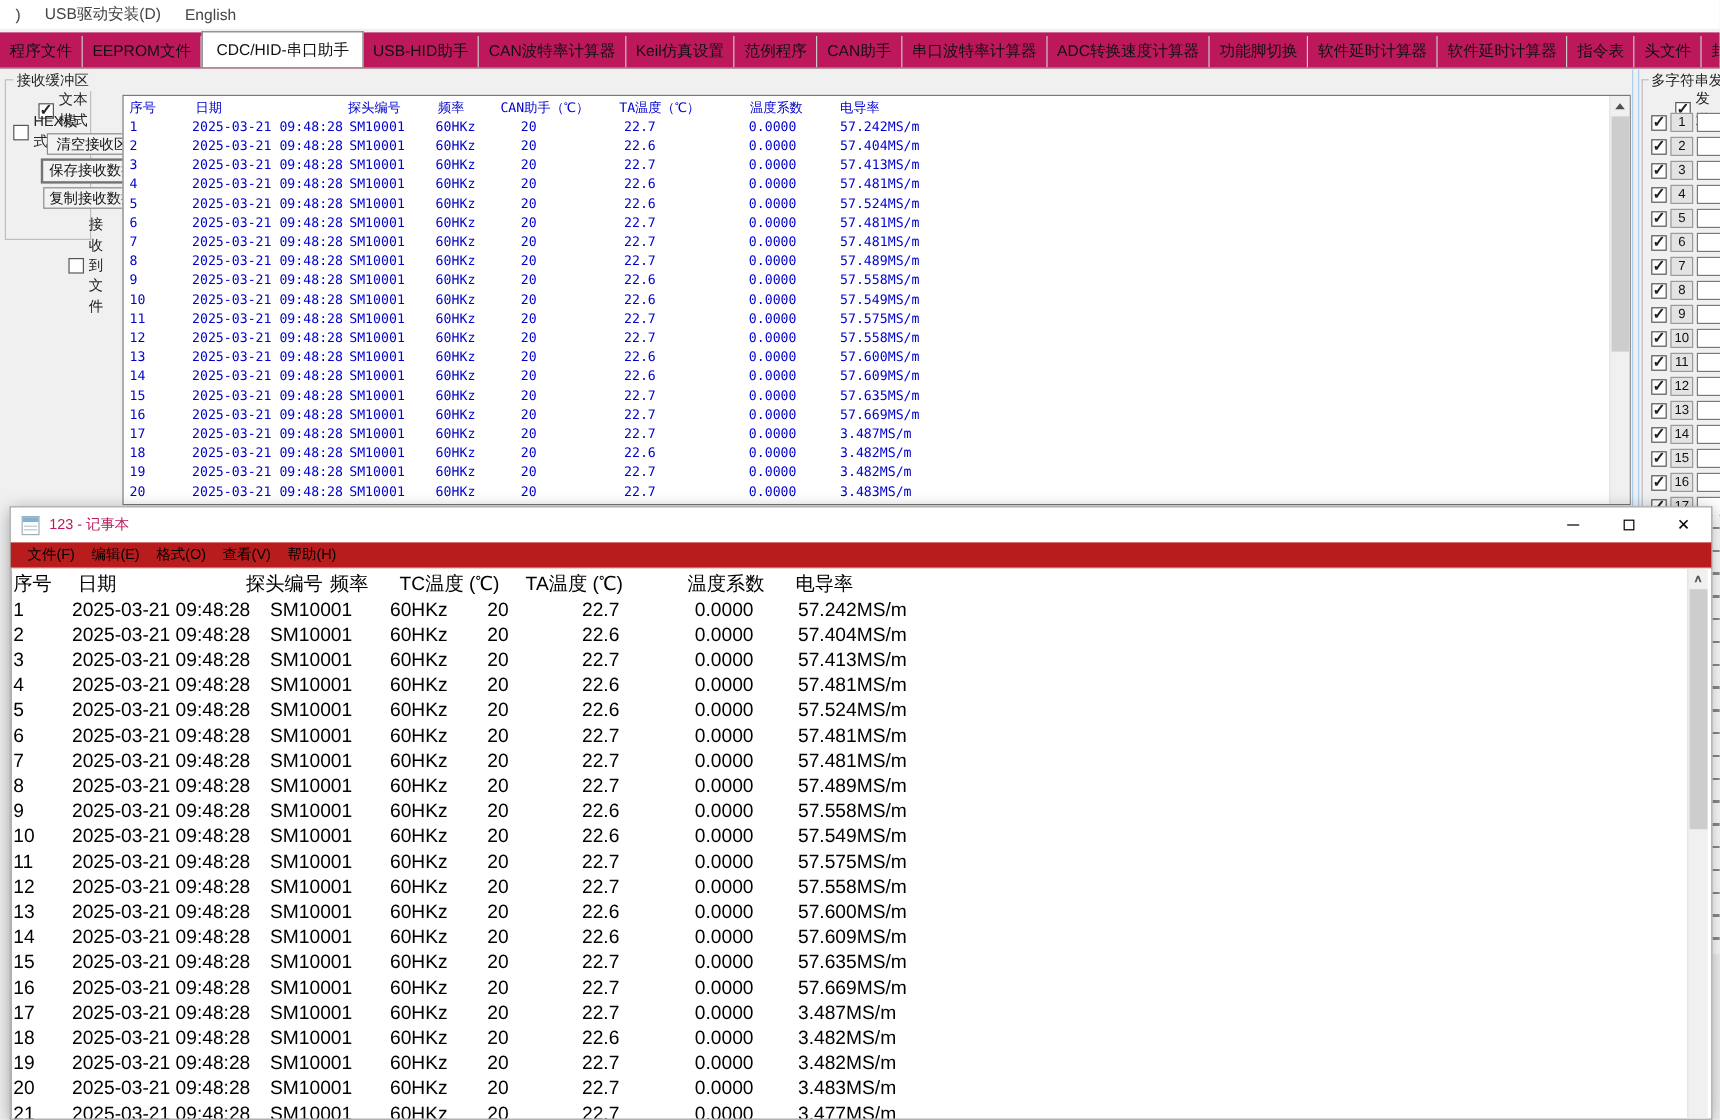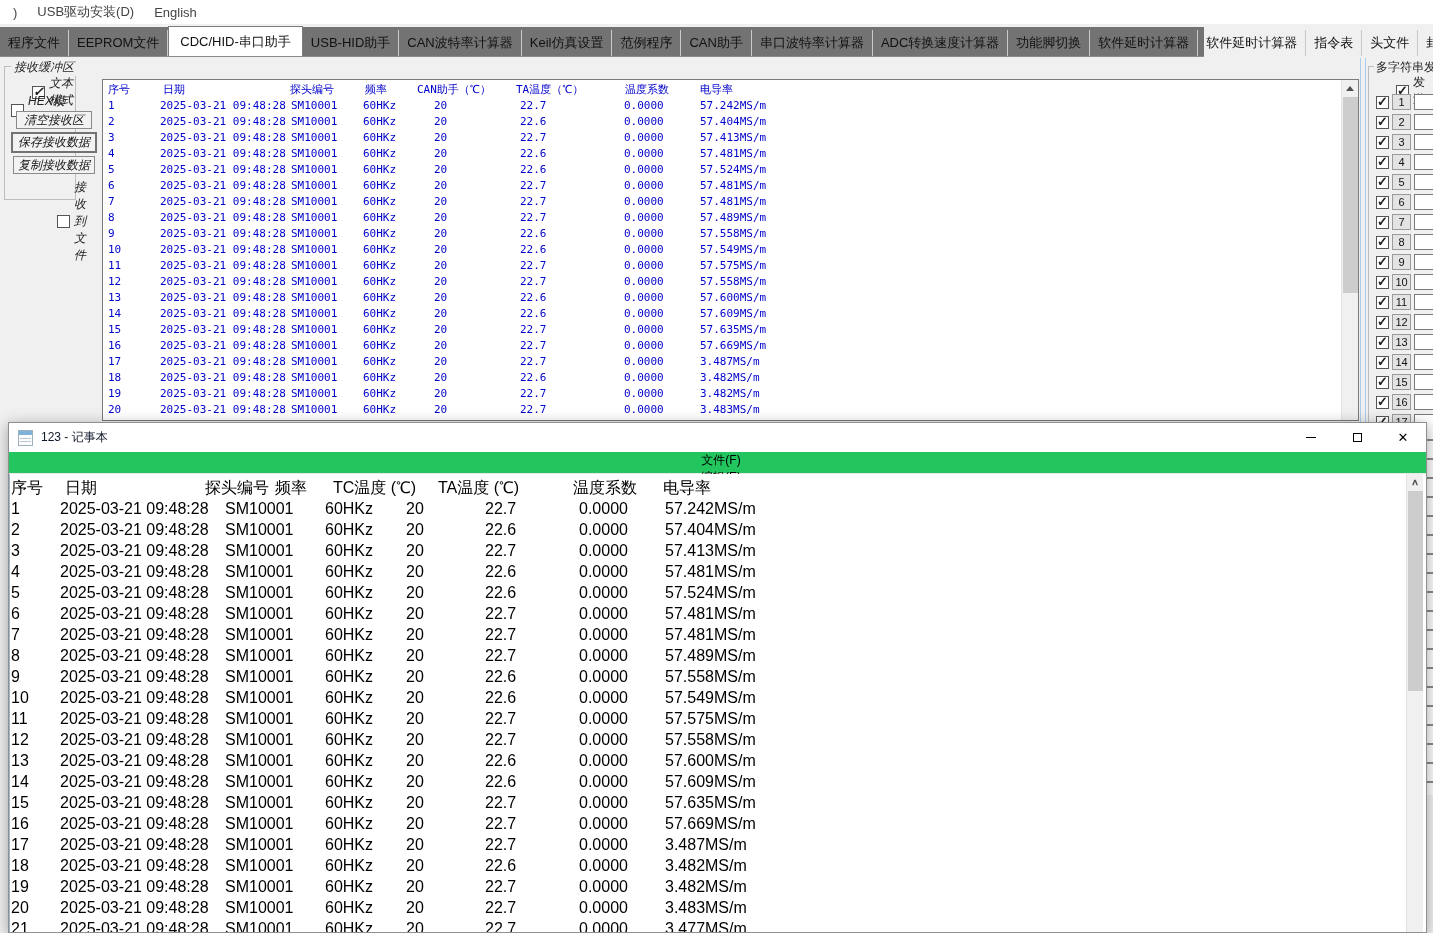--- a/index.html
+++ b/index.html
@@ -5,42 +5,42 @@
   * { box-sizing: border-box; margin: 0; padding: 0; }
   html,body { width:1433px; height:933px; overflow:hidden; background:#f0f0f0;
     font-family:"Liberation Sans", sans-serif; }
 
   
   .menubar { position:absolute; left:0; top:0; width:1433px; height:24px; background:#ffffff;
     display:flex; align-items:center; padding-left:3px; font-size:13px; color:#444; }
   .menubar .mitem { padding:0 10px; height:24px; display:flex; align-items:center; cursor:default; }
 
   
-  .tabbar { position:absolute; left:0; top:27px; width:1204px; height:30px; background:#737373;
+  .tabbar { position:absolute; left:0; top:27px; width:1433px; height:30px; background:#be185d;
     display:flex; align-items:flex-end; border-bottom:1px solid #8a8a8a; }
   .tab { display:inline-flex; align-items:center; height:26px; padding:0 8px; font-size:13px;
     color:#111; border-right:1px solid #c9c9c9; white-space:nowrap; }
   .tab.active { background:#fff; border:1px solid #7a7a7a; border-bottom:none; height:30px;
     position:relative; z-index:2; padding:0 11px; }
 
   
   .groupbox { position:absolute; border:1px solid #bdbdbd; }
   .gtitle { position:absolute; top:-8px; left:6px; background:#f0f0f0; padding:0 3px;
     font-size:12px; color:#222; white-space:nowrap; }
 
   
   .cbrow { display:flex; align-items:center; gap:4px; font-size:12px; color:#222; }
   .cb { width:13px; height:13px; background:#fff; border:1px solid #555; position:relative;
     flex:none; }
   .cb.checked::after { content:"✓"; position:absolute; left:0px; top:-3px; font-size:13px;
     font-weight:bold; color:#222; }
 
   
   .btn { background:#f2f2f2; border:1px solid #8a8a8a; font-size:12px; color:#111;
-    display:flex; align-items:center; justify-content:center; white-space:nowrap; cursor:default; }
+    display:flex; align-items:center; justify-content:center; white-space:nowrap; cursor:default;margin-left:23px; }
   .btn.focus { border:2px solid #737373; }
 
   
   .datalist { position:absolute; left:102px; top:79px; width:1257px; height:342px;
     background:#fff; border:1px solid #7a7a7a; overflow:hidden;
     font-family:"DejaVu Sans Mono", monospace; font-size:11px; color:#0000CC; }
   .lhead,.lrow { display:grid; height:16px; line-height:16px; padding-left:5px; white-space:nowrap; }
   .lhead { grid-template-columns:55px 127px 75px 52px 99px 109px 75px auto; margin-top:2px; }
   .lrow  { grid-template-columns:52px 131px 72px 71px 86px 104px 76px auto; }
   .lhead span,.lrow span { overflow:visible; }
@@ -68,27 +68,27 @@
   .sendinput { width:40px; height:16px; background:#fff; border:1px solid #7a7a7a; }
 
   .bgstrip { position:absolute; left:1427px; top:422px; width:6px; height:373px;
     background:repeating-linear-gradient(to bottom,#fdfdfd 0 17px,#8a8a8a 17px 19px); }
   .bgstrip2 { position:absolute; left:1427px; top:795px; width:6px; height:138px; background:#f0f0f0; }
 
   
   .notepad { position:absolute; left:8px; top:422px; width:1419px; height:511px; background:#fff;
     border:1px solid #8f8f8f; box-shadow:0 3px 14px rgba(0,0,0,0.35); z-index:10; }
   .np-titlebar { height:29px; display:flex; align-items:center; background:#fff; padding-left:9px; }
-  .np-title { font-size:12px; color:#0f172a; margin-left:8px; flex:1; }
+  .np-title { font-size:12px; color:#be185d; margin-left:8px; flex:1; }
   .wbtn { width:46px; height:28px; display:flex; align-items:center; justify-content:center; }
   .glyph-min { width:10px; height:1px; background:#000; }
   .glyph-max { width:9px; height:9px; border:1px solid #000; }
   .glyph-close { font-size:13px; color:#000; line-height:1; }
   .np-menubar { height:22px; display:flex; align-items:center; padding-left:7px;
-    border-bottom:1px solid #e8e8e8; background:#22c55e;flex-direction:column; }
+    border-bottom:1px solid #e8e8e8; background:#b91c1c; }
   .np-menubar .nmitem { font-size:12px; color:#000; padding:0 7px; height:22px;
     display:flex; align-items:center; }
   .np-content { position:absolute; left:0; top:51px; right:0; bottom:0; background:#fff;
     overflow:hidden; font-size:16px; color:#000; border-left:1px solid #9db6c9; }
   .nhead,.nrow { display:grid; height:21px; line-height:21px; white-space:nowrap; padding-left:1px; }
   .nhead { grid-template-columns:54px 140px 70px 58px 105px 135px 90px auto; margin-top:3px; }
   .nrow  { grid-template-columns:49px 165px 100px 81px 79px 94px 86px auto; }
 
   .np-scroll { position:absolute; right:3px; top:51px; bottom:0; width:17px; background:#f0f0f0; }
   .chev-up { font-size:11px; color:#555; font-weight:bold; transform:scaleY(0.8); }
@@ -121,21 +121,21 @@
     <div class="tab">串口波特率计算器</div>
     <div class="tab">ADC转换速度计算器</div>
     <div class="tab">功能脚切换</div>
     <div class="tab">软件延时计算器</div>
     <div class="tab">软件延时计算器</div>
     <div class="tab">指令表</div>
     <div class="tab">头文件</div>
     <div class="tab">封装脚位</div>
   </div>
 
-<div class="groupbox" style="left:4px; top:66px; width:72px; height:134px;font-style:italic;">
+<div class="groupbox" style="left:4px; top:66px; width:72px; height:134px;">
   <span class="gtitle">接收缓冲区</span>
   <div class="cbrow" style="position:absolute; left:6px; top:8px;margin-left:21px;">
     <span class="cb checked"></span>
     <span>文本模式</span>
   </div>
   <div class="cbrow" style="position:absolute; left:6px; top:26px;">
     <span class="cb"></span>
     <span>HEX模式</span>
   </div>
   <div class="btn" style="position:absolute; left:11px; top:44px; width:76px; height:18px;">清空接收区</div>

